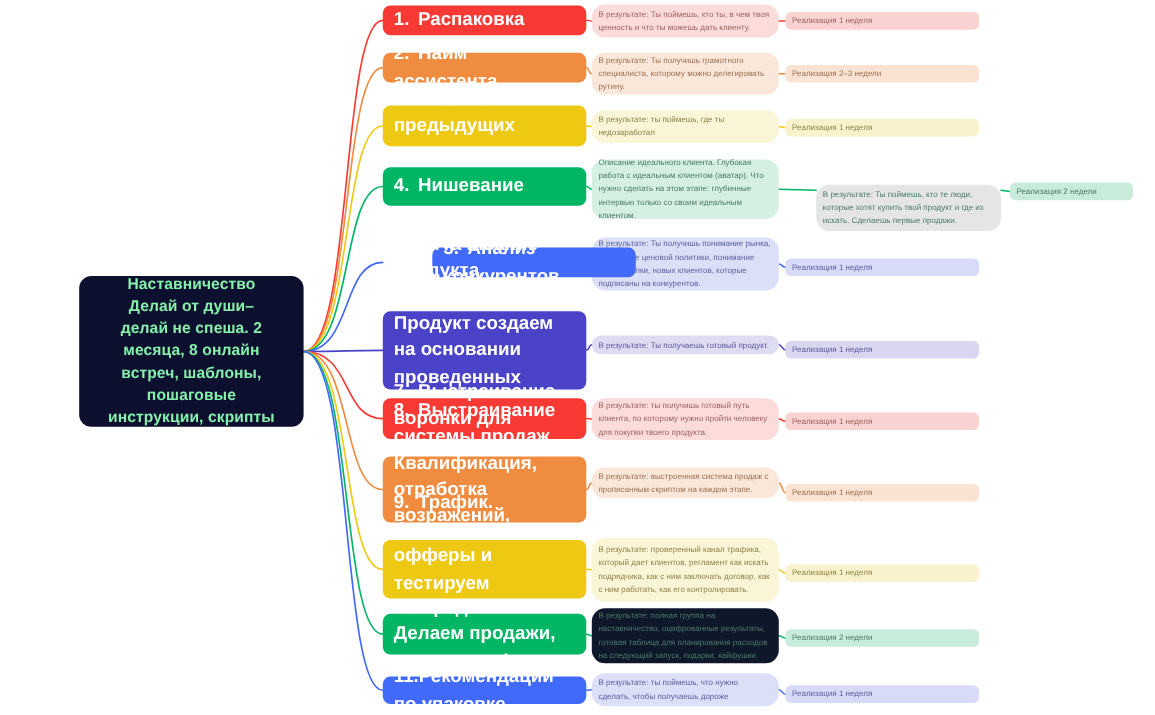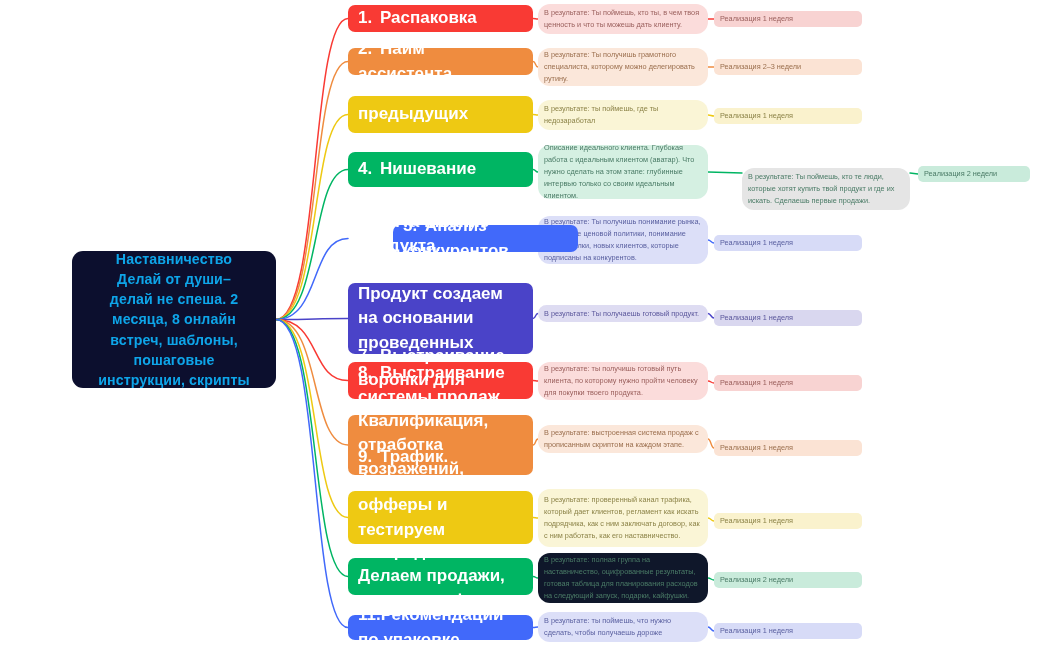--- a/index.html
+++ b/index.html
@@ -35,21 +35,21 @@
     background: #0c0f2e;
     border-radius: 11px;
     display: flex;
     align-items: center;
     justify-content: center;
     text-align: center;
     padding: 6px 8px;
     z-index: 5;
   }
   .root-node .root-text {
-    color: #0ea5e9;
+    color: #86efac;
     font-size: 14.2px;
     font-weight: bold;
     line-height: 1.42;
     letter-spacing: 0.1px;
     white-space: pre-line;
   }
   
   .topic {
     position: absolute;
     left: 348px;
@@ -88,21 +88,21 @@
     font-weight: normal;
   }
   
   .result.deep {
     left: 742px;
     width: 168px;
   }
   
   .pill {
     position: absolute;
-    width: 148px;
+    width: 176px;
     height: 16px;
     border-radius: 5px;
     padding: 0 6px;
     display: flex;
     align-items: center;
     z-index: 3;
   }
   .pill .p-text {
     font-size: 7.3px;
     line-height: 1.2;
@@ -236,21 +236,21 @@
       <div class="result" style="top: 425px; height: 28px; background: rgb(251, 231, 218);">
         <span class="r-text" style="color: rgb(155, 111, 78);">В результате: выстроенная система продаж с прописанным скриптом на каждом этапе.</span>
       </div>
       <div class="pill col3" style="top: 440px; background: rgb(251, 227, 212);">
         <span class="p-text" style="color: rgb(155, 111, 78);">Реализация 1 неделя</span>
       </div>
       <div class="topic" style="top: 491px; height: 53px; background: rgb(238, 201, 19);">
         <span class="t-row"><span class="t-num">9.</span>Трафик. Формируем офферы и тестируем недорогие каналы трафика</span>
       </div>
       <div class="result" style="top: 489px; height: 58px; background: rgb(250, 245, 214);">
-        <span class="r-text" style="color: rgb(140, 131, 72);">В результате: проверенный канал трафика, который дает клиентов, регламент как искать подрядчика, как с ним заключать договор, как с ним работать, как его наставничество.</span>
+        <span class="r-text" style="color: rgb(140, 131, 72);">В результате: проверенный канал трафика, который дает клиентов, регламент как искать подрядчика, как с ним заключать договор, как с ним работать, как его контролировать.</span>
       </div>
       <div class="pill col3" style="top: 513px; background: rgb(250, 242, 205);">
         <span class="p-text" style="color: rgb(140, 131, 72);">Реализация 1 неделя</span>
       </div>
       <div class="topic" style="top: 558px; height: 37px; background: rgb(0, 181, 99);">
         <span class="t-row"><span class="t-num">10.</span>Продажи. Делаем продажи, считаем цифры</span>
       </div>
       <div class="result" style="top: 553px; height: 50px; background: #0f172a;">
         <span class="r-text" style="color: rgb(74, 123, 102);">В результате: полная группа на наставничество, оцифрованные результаты, готовая таблица для планирования расходов на следующий запуск, подарки, кайфушки.</span>
       </div>

